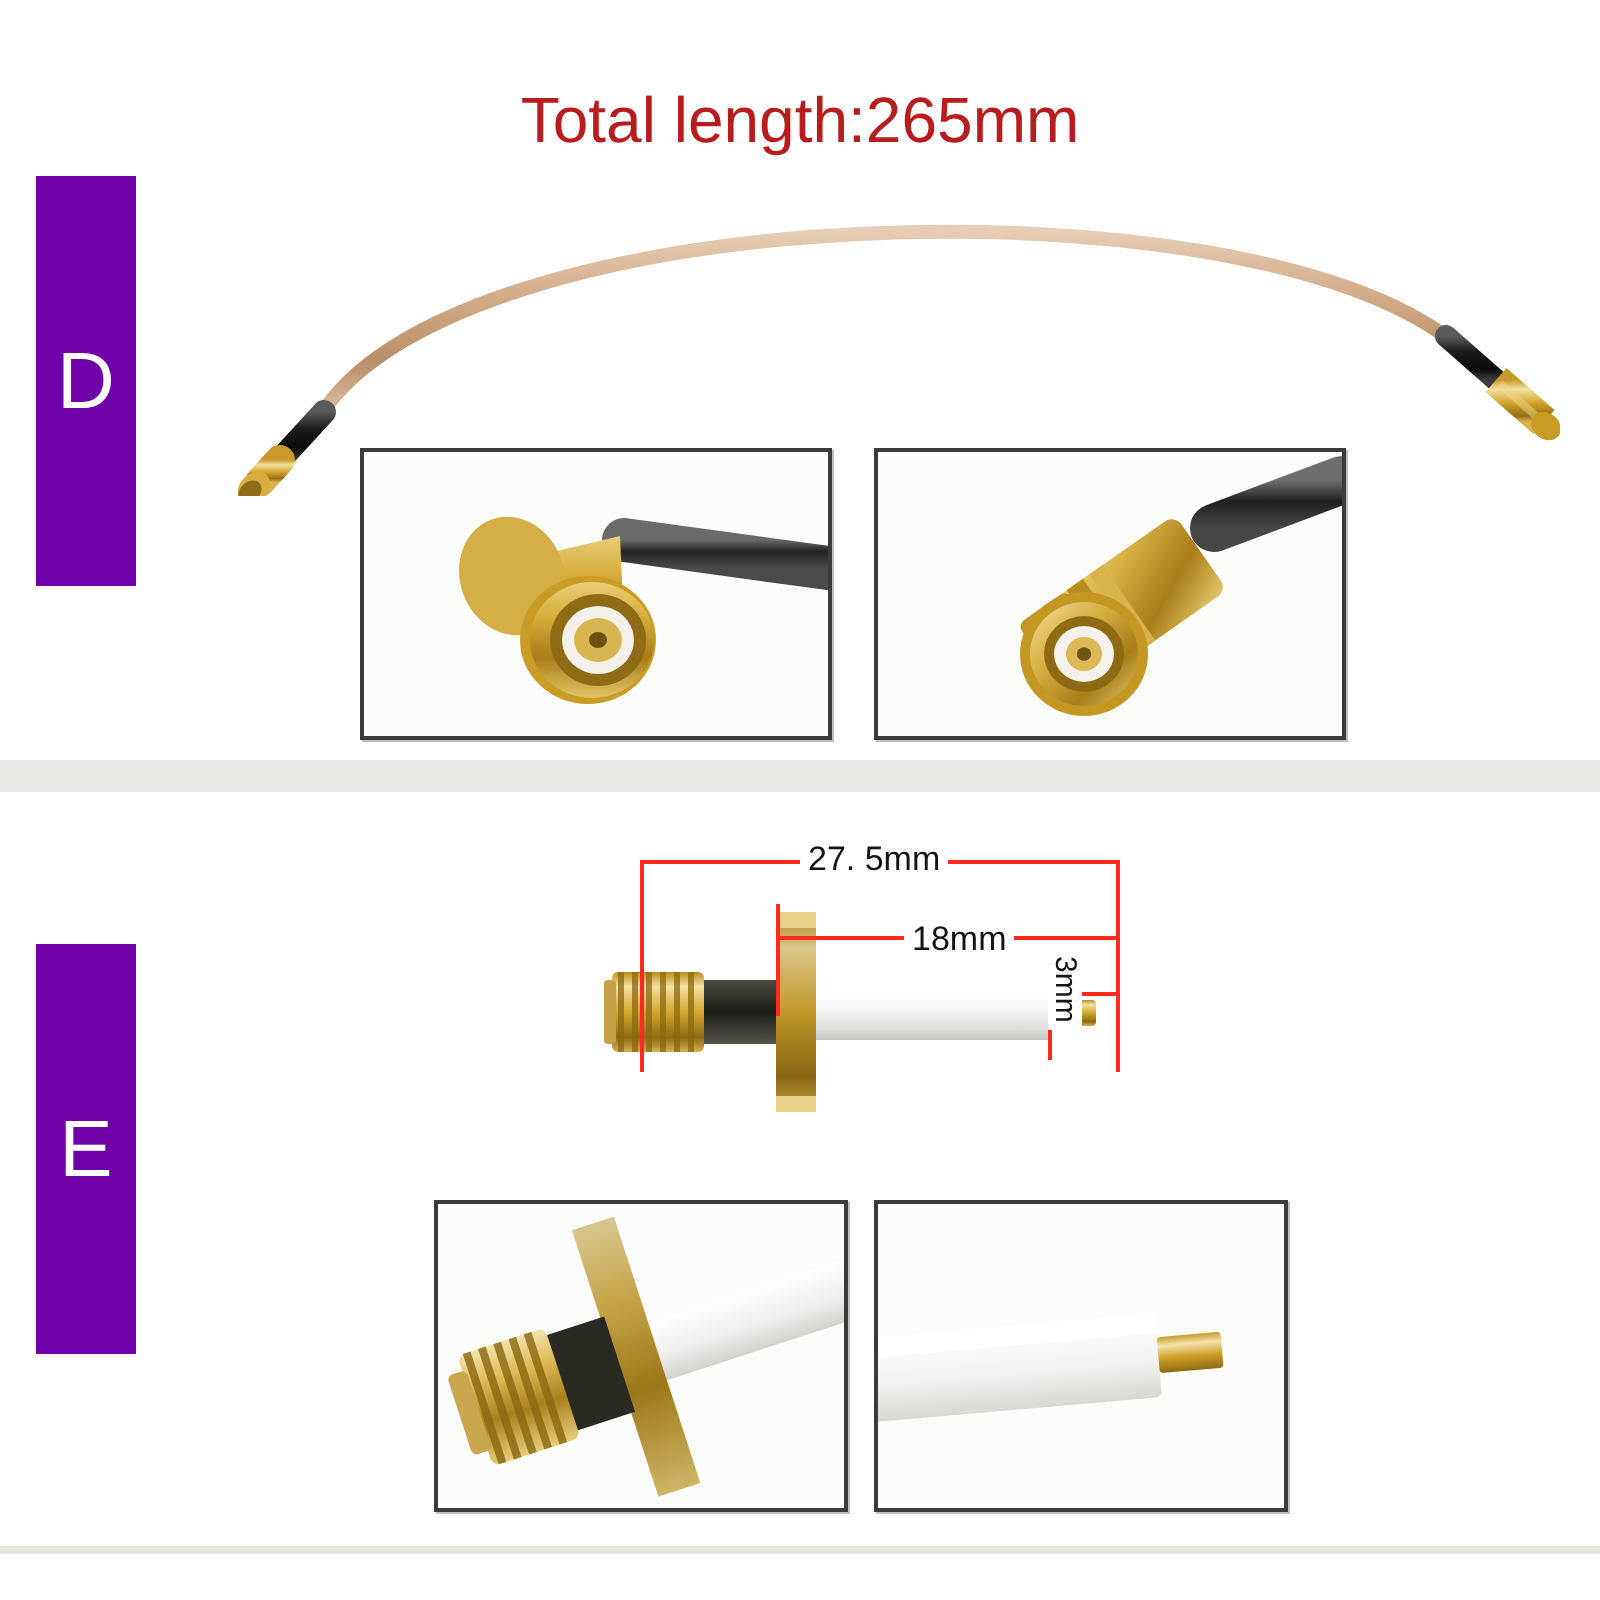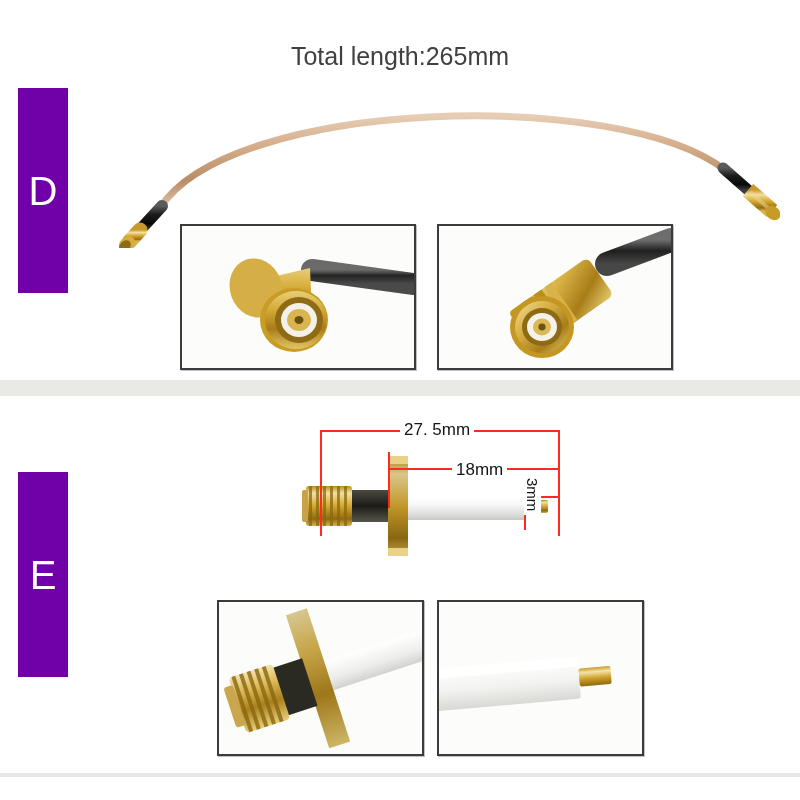--- a/index.html
+++ b/index.html
@@ -43,22 +43,22 @@
     letter-spacing: 0;
   }
   #tab-d { left: 18px; top: 88px; width: 50px; height: 205px; }
   #tab-e { left: 18px; top: 472px; width: 50px; height: 205px; }
 
   
   #total-length-label {
     position: absolute;
     left: 0; top: 42px; width: 800px;
     text-align: center;
-    font-size: 25px;
-    color: #404040;
+    font-size: 32px;
+    color: #b91c1c;
     white-space: nowrap;
   }
 
   
   .inset-frame {
     position: absolute;
     background: #fdfdfd;
     border: 2px solid #3b3b3b;
     box-shadow: 1px 1px 0 rgba(0,0,0,.25);
     overflow: hidden;

